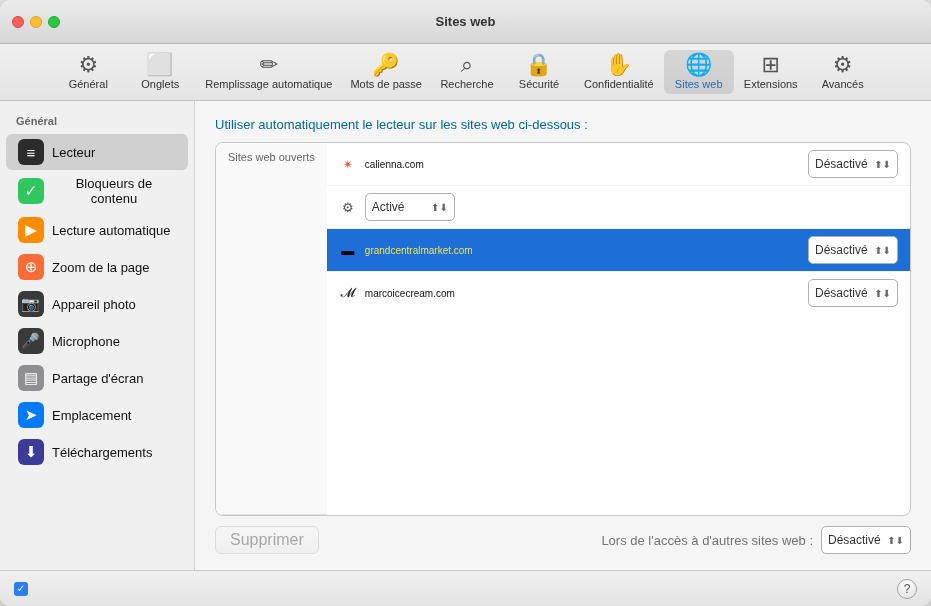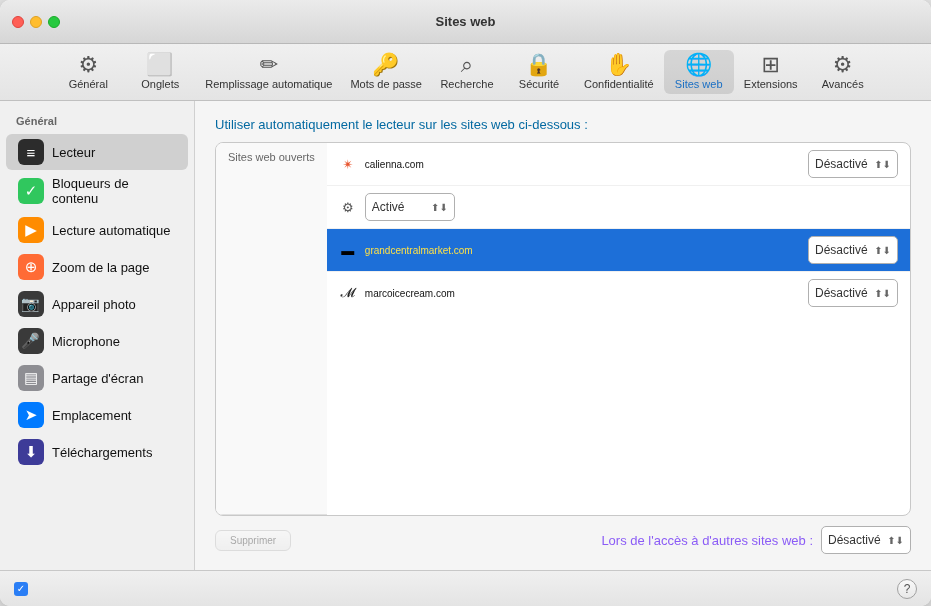--- a/index.html
+++ b/index.html
@@ -131,20 +131,21 @@
       border-radius: 6px;
       display: flex;
       align-items: center;
       justify-content: center;
       font-size: 15px;
       flex-shrink: 0;
     }
     .sidebar-item-label {
       font-size: 13px;
       color: #111;
+      text-align: center;
     }
     
     .content {
       flex: 1;
       padding: 16px 20px;
       display: flex;
       flex-direction: column;
       overflow: hidden;
     }
     .content-header {
@@ -230,37 +231,37 @@
       display: flex;
       align-items: center;
       padding: 10px 0 0 0;
       gap: 8px;
     }
     .btn {
       background: linear-gradient(to bottom, #f9f9f9, #e8e8e8);
       border: 1px solid #b8b8b8;
       border-radius: 6px;
       padding: 4px 14px;
-      font-size: 10px;
+      font-size: 16px;
       color: #333;
       cursor: pointer;
     }
     .btn:disabled, .btn.disabled {
       opacity: 0.4;
       cursor: default;
     }
     .bottom-right {
       display: flex;
       align-items: center;
       gap: 8px;
       margin-left: auto;
     }
     .bottom-label {
       font-size: 13px;
-      color: #8b5cf6;
+      color: #737373;
     }
     
     .footer {
       height: 36px;
       background: linear-gradient(to bottom, #f0f0f0, #e4e4e4);
       border-top: 1px solid #c8c8c8;
       display: flex;
       align-items: center;
       padding: 0 14px;
     }

